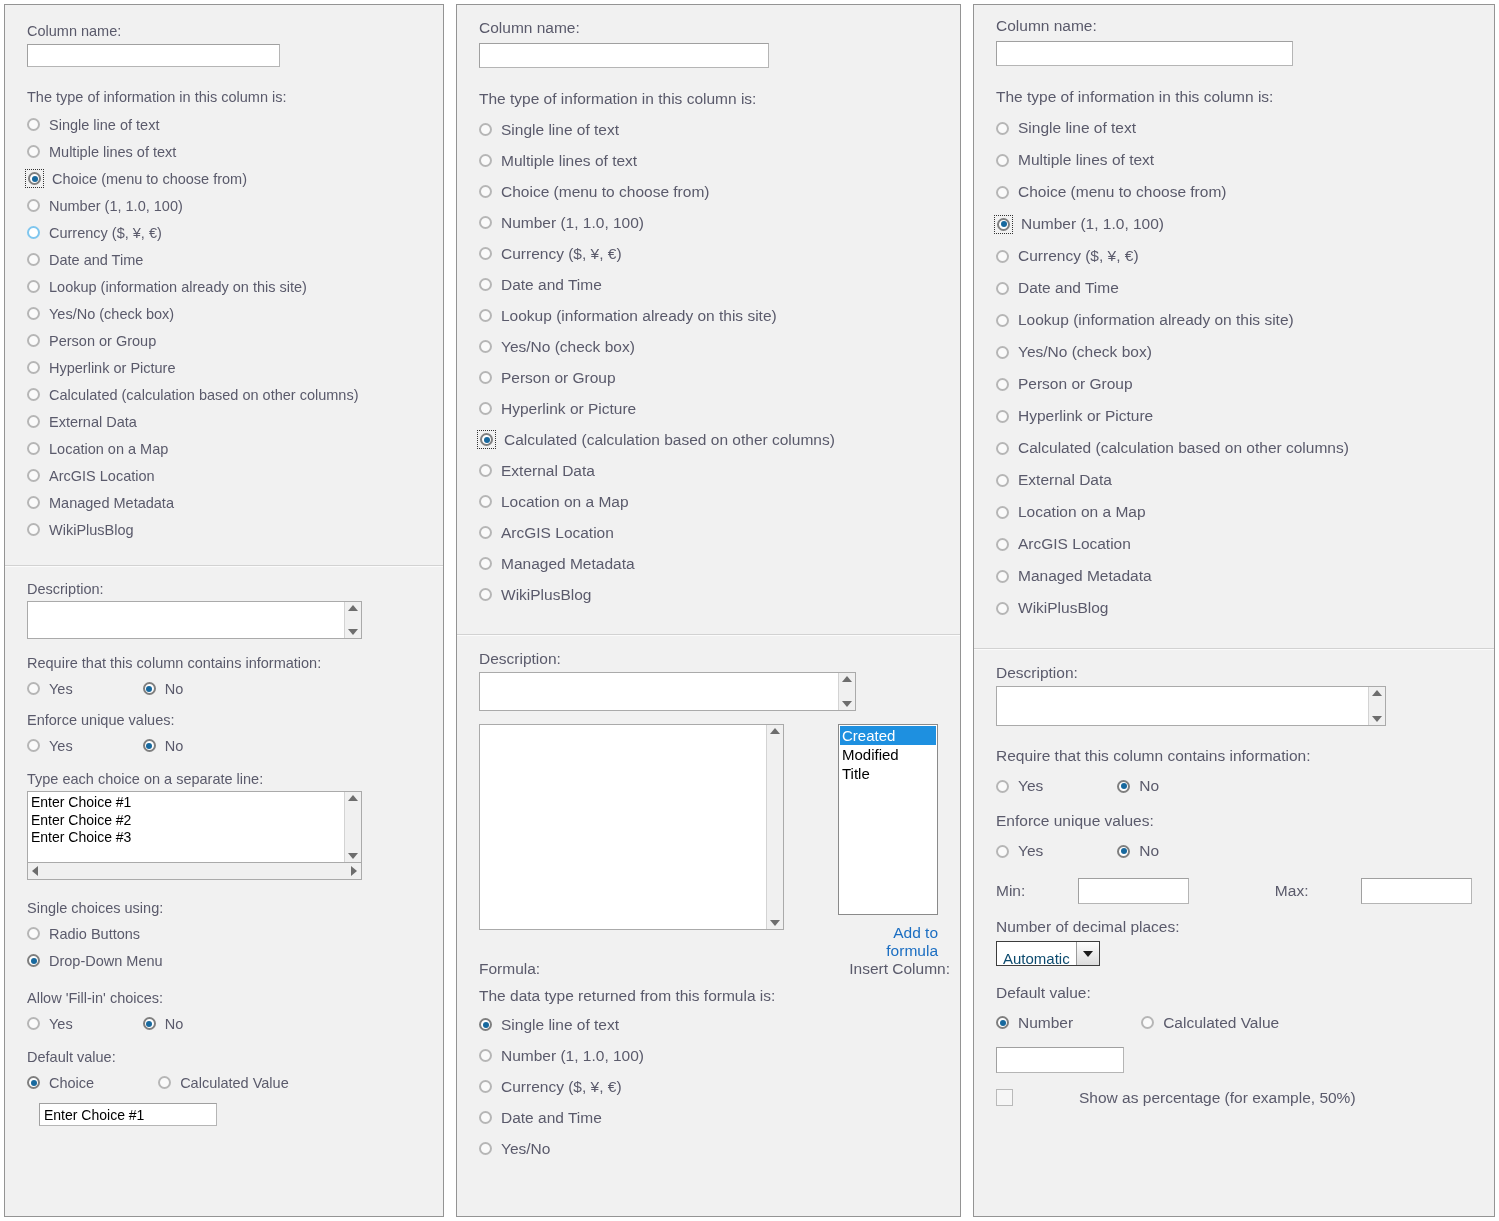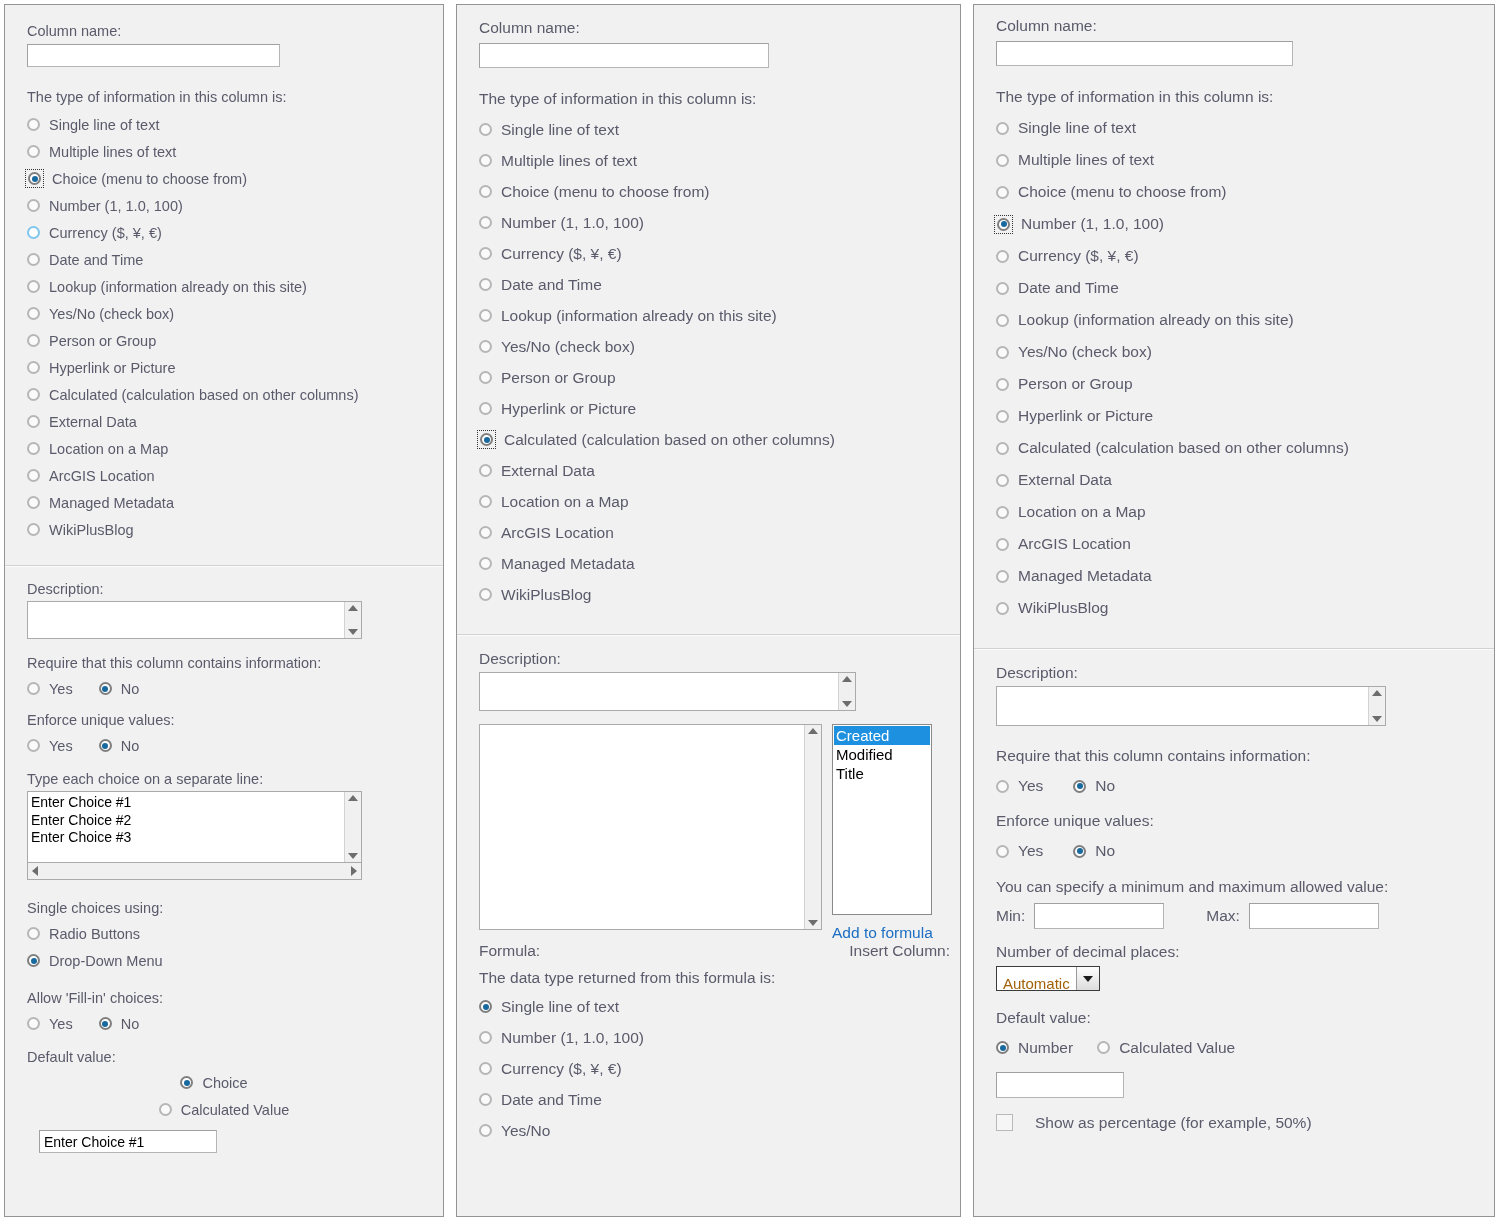--- a/index.html
+++ b/index.html
@@ -195,21 +195,21 @@
     border: 1px solid #3c3c3c;
     background: #ffffff;
     height: 25px;
     box-sizing: border-box;
   }
   .select .sel-text {
     padding: 16px 6px;
     display: flex;
     align-items: center;
     font-size: 15px;
-    color: #a16207;
+    color: #0c4a6e;
   }
   .select .sel-btn {
     width: 22px;
     background: linear-gradient(#fdfdfd, #dcdcdc);
     border-left: 1px solid #9a9a9a;
     display: flex;
     align-items: center;
     justify-content: center;
   }
   .select .sel-btn .arrow-dn {
@@ -219,21 +219,21 @@
 
   
   .checkbox {
     width: 17px; height: 17px;
     border: 1px solid #b9b9b9;
     background: #f6f6f6;
     box-sizing: border-box;
     flex: 0 0 auto;
   }
 
-  .row { display: flex; align-items: center; }
+  .row { display: flex; align-items: center; gap: 44px; }
 </style>
 </head>
 <body>
 
 <div id="root">
 
   <div class="panel p1" id="panel-1">
 
     <div class="pad" style="padding-top:18px;">
       <span class="label">Column name:</span>
@@ -396,21 +396,21 @@
           </div>
         <div class="radio-row">
             <span class="radio checked"></span>
             <span class="rtext">No</span>
           </div>
       </div>
     </div>
 
     <div class="pad" style="margin-top:12px;">
       <span class="label">Default value:</span>
-      <div class="row" style="margin-top:4px;flex-direction:column;">
+      <div class="row" style="margin-top:4px;">
         <div class="radio-row" style="margin-right:20px;">
             <span class="radio checked"></span>
             <span class="rtext">Choice</span>
           </div>
         <div class="radio-row">
             <span class="radio"></span>
             <span class="rtext">Calculated Value</span>
           </div>
       </div>
       <div class="textbox" style="width:178px;margin-top:7px;margin-left:12px;display:flex;align-items:center;padding:0 4px;font-size:14px;color:#000;">Enter Choice #1</div>
@@ -678,21 +678,20 @@
             <span class="rtext">Yes</span>
           </div>
         <div class="radio-row">
             <span class="radio checked"></span>
             <span class="rtext">No</span>
           </div>
       </div>
     </div>
 
     <div class="pad" style="margin-top:11px;">
-      <span class="label">You can specify a minimum and maximum allowed value:</span>
       <div class="row" style="margin-top:7px;">
         <span class="label" style="margin-right:9px;">Min:</span>
         <div class="textbox" style="width:130px;height:26px;"></div>
         <span class="label" style="margin-left:42px;margin-right:9px;">Max:</span>
         <div class="textbox" style="width:130px;height:26px;"></div>
       </div>
     </div>
 
     <div class="pad" style="margin-top:14px;">
       <span class="label">Number of decimal places:</span>

